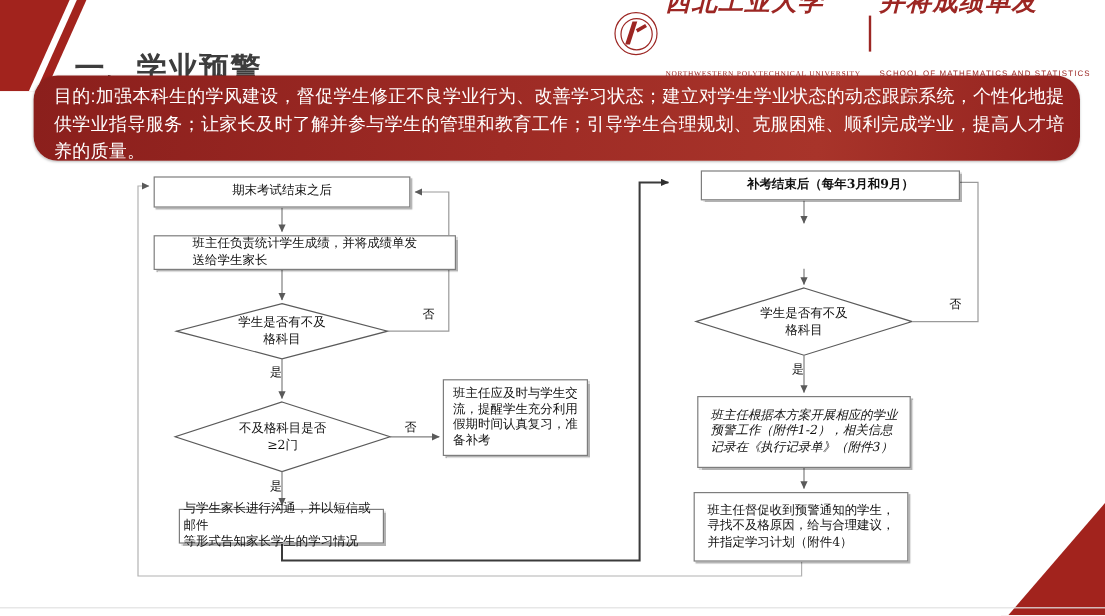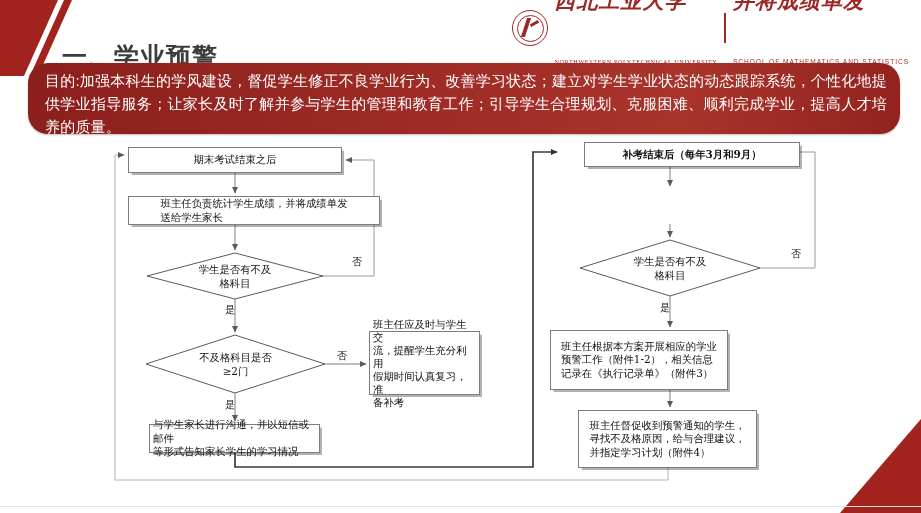--- a/index.html
+++ b/index.html
@@ -119,36 +119,36 @@
       <path d="M668,468 L668,480 L115,480 L115,155 L124,155" stroke="#b2b2b2" stroke-width="1" fill="none" marker-end="url(#ah)"></path>
     </svg>
 
     <div class="fbox" style="left:128px;top:147px;width:214px;height:26px;">期末考试结束之后</div>
     <div class="fbox" style="left:128px;top:196px;width:252px;height:29px;">班主任负责统计学生成绩，并将成绩单发
 送给学生家长</div>
     <div class="dtext" style="left:147px;top:263px;width:176px;">学生是否有不及
 格科目</div>
     <div class="dtext" style="left:146px;top:351px;width:179px;">不及格科目是否
 ≥2门</div>
-    <div class="fbox" style="left:369px;top:331px;width:111px;height:64px;line-height:13px;">班主任应及时与学生交
+    <div class="fbox" style="left:369px;top:316px;width:121px;height:64px;line-height:13px;">班主任应及时与学生交
 流，提醒学生充分利用
 假期时间认真复习，准
 备补考</div>
     <div class="fbox" style="left:149px;top:424px;width:171px;height:29px;">与学生家长进行沟通，并以短信或邮件
 等形式告知家长学生的学习情况</div>
 
     <div class="ylabel" style="left:225px;top:303px;">是</div>
     <div class="ylabel" style="left:352px;top:255px;">否</div>
     <div class="ylabel" style="left:225px;top:398px;">是</div>
     <div class="ylabel" style="left:337px;top:349px;">否</div>
 
     <div class="fbox" style="left:584px;top:142px;width:216px;height:25px;font-weight:bold;">补考结束后（每年3月和9月）</div>
     <div class="dtext" style="left:580px;top:255px;width:180px;">学生是否有不及
 格科目</div>
-    <div class="fbox" style="left:550px;top:330px;width:178px;height:60px;">班主任根据本方案开展相应的学业
+    <div class="fbox" style="left:581px;top:330px;width:178px;height:60px;font-style:italic;">班主任根据本方案开展相应的学业
 预警工作（附件1-2），相关信息
 记录在《执行记录单》（附件3）</div>
     <div class="fbox" style="left:578px;top:410px;width:179px;height:58px;">班主任督促收到预警通知的学生，
 寻找不及格原因，给与合理建议，
 并指定学习计划（附件4）</div>
 
     <div class="ylabel" style="left:660px;top:301px;">是</div>
     <div class="ylabel" style="left:791px;top:247px;">否</div>
   </div>
 

